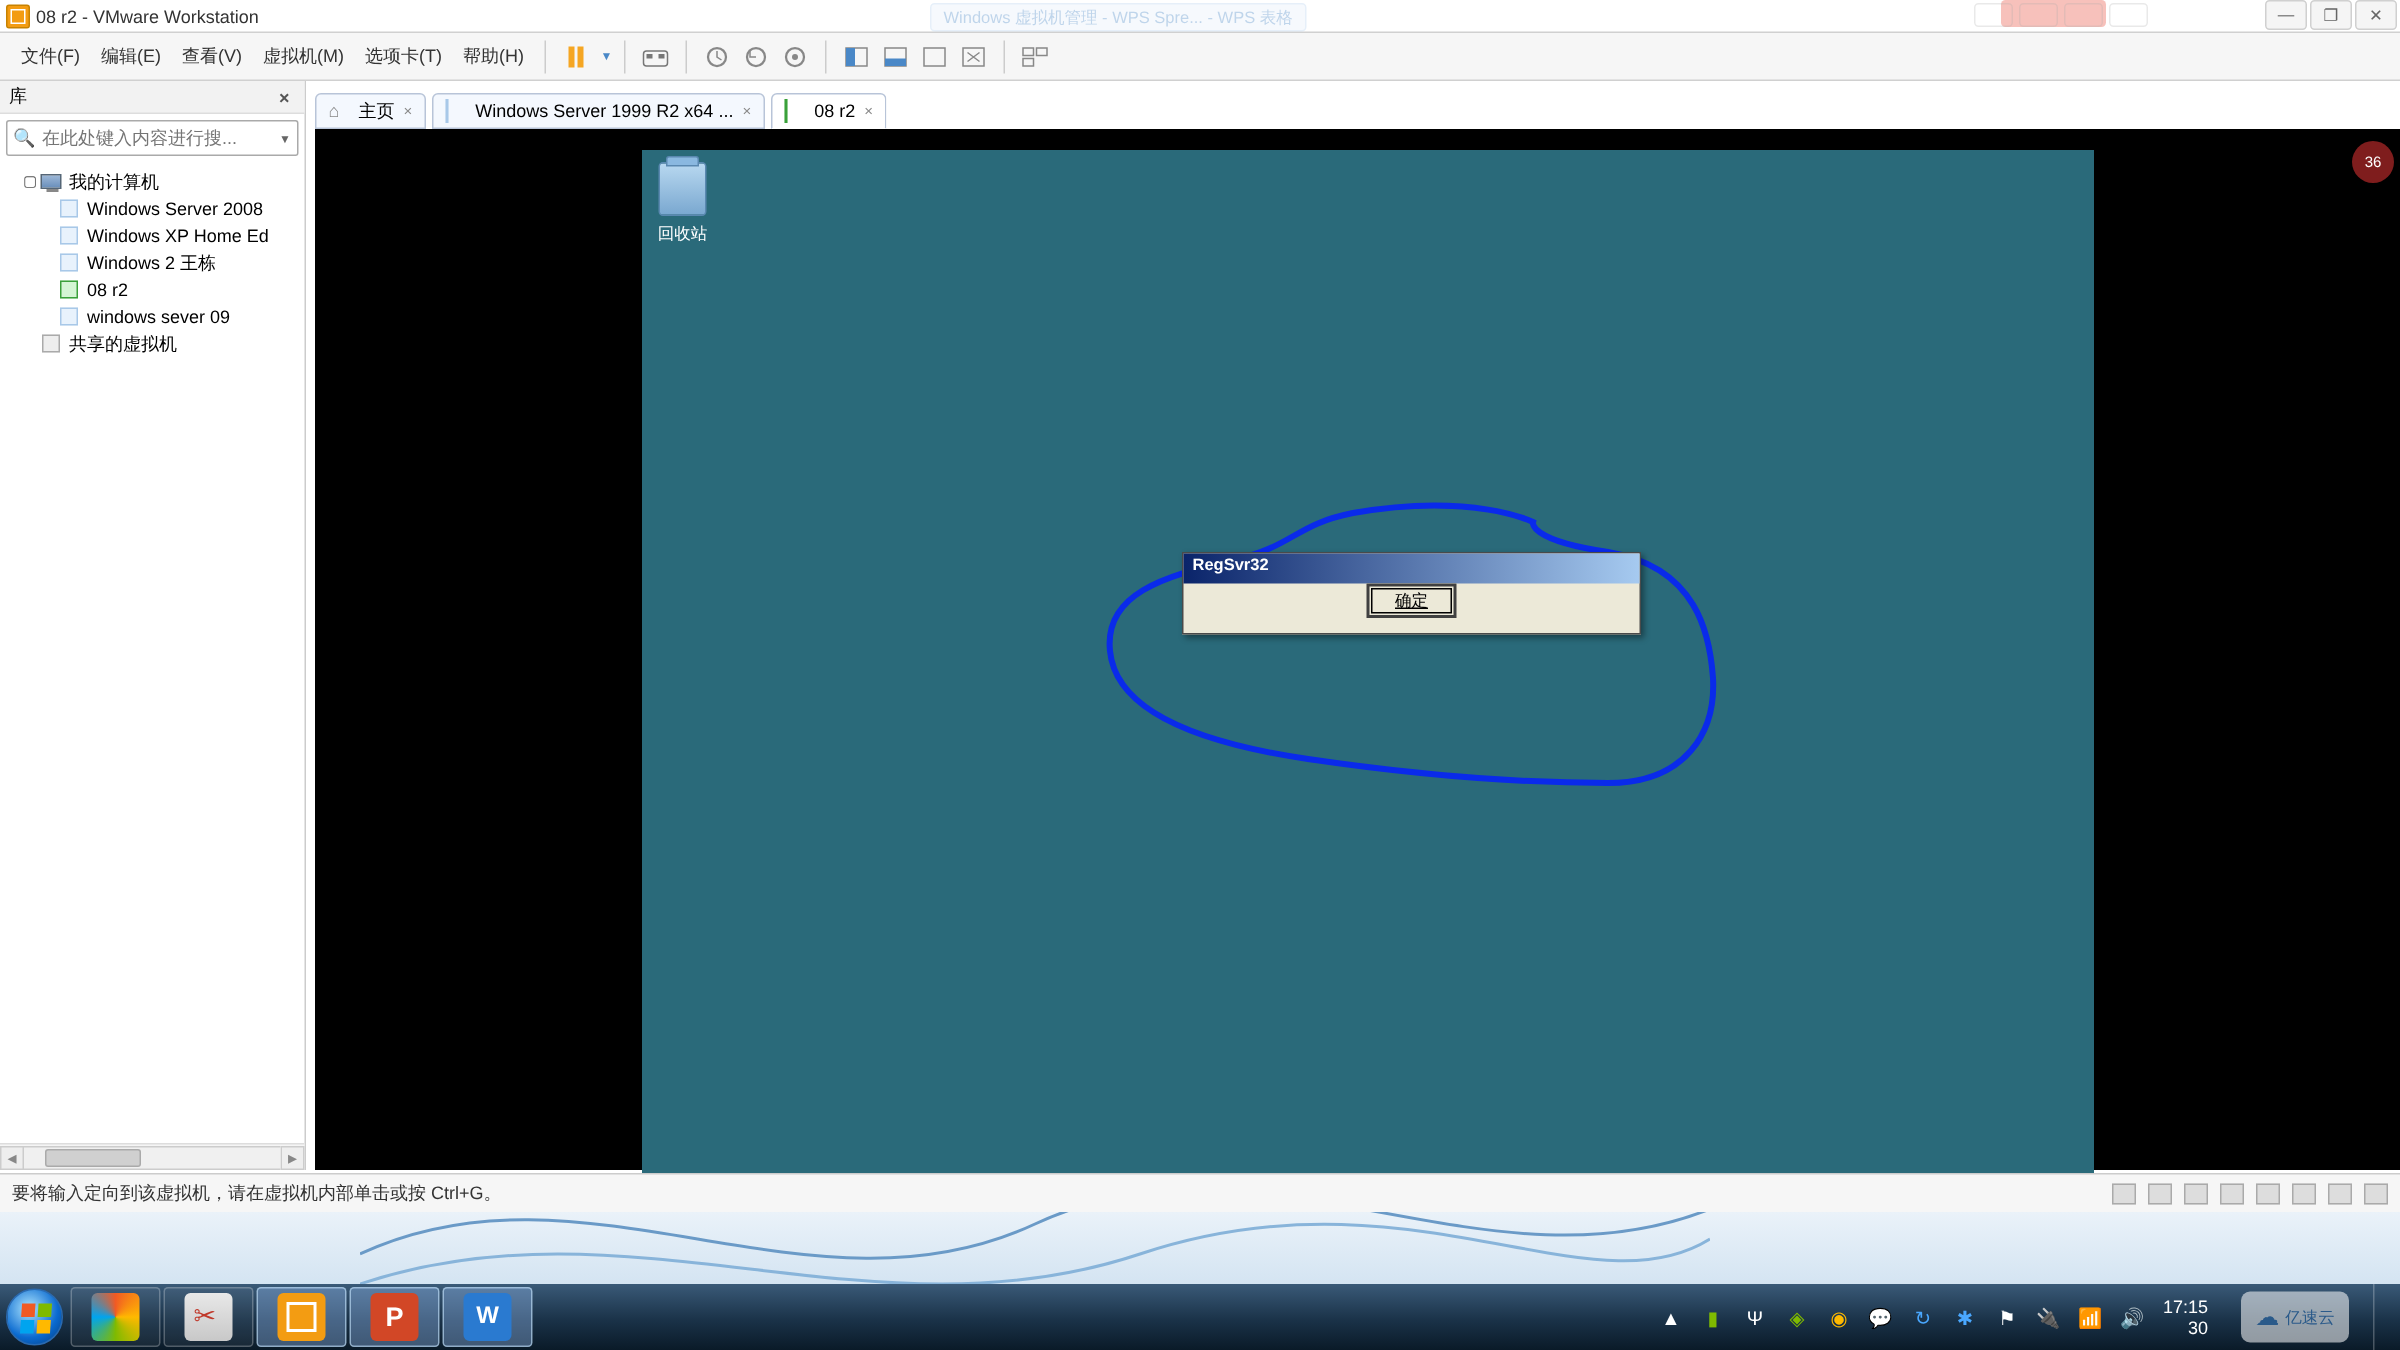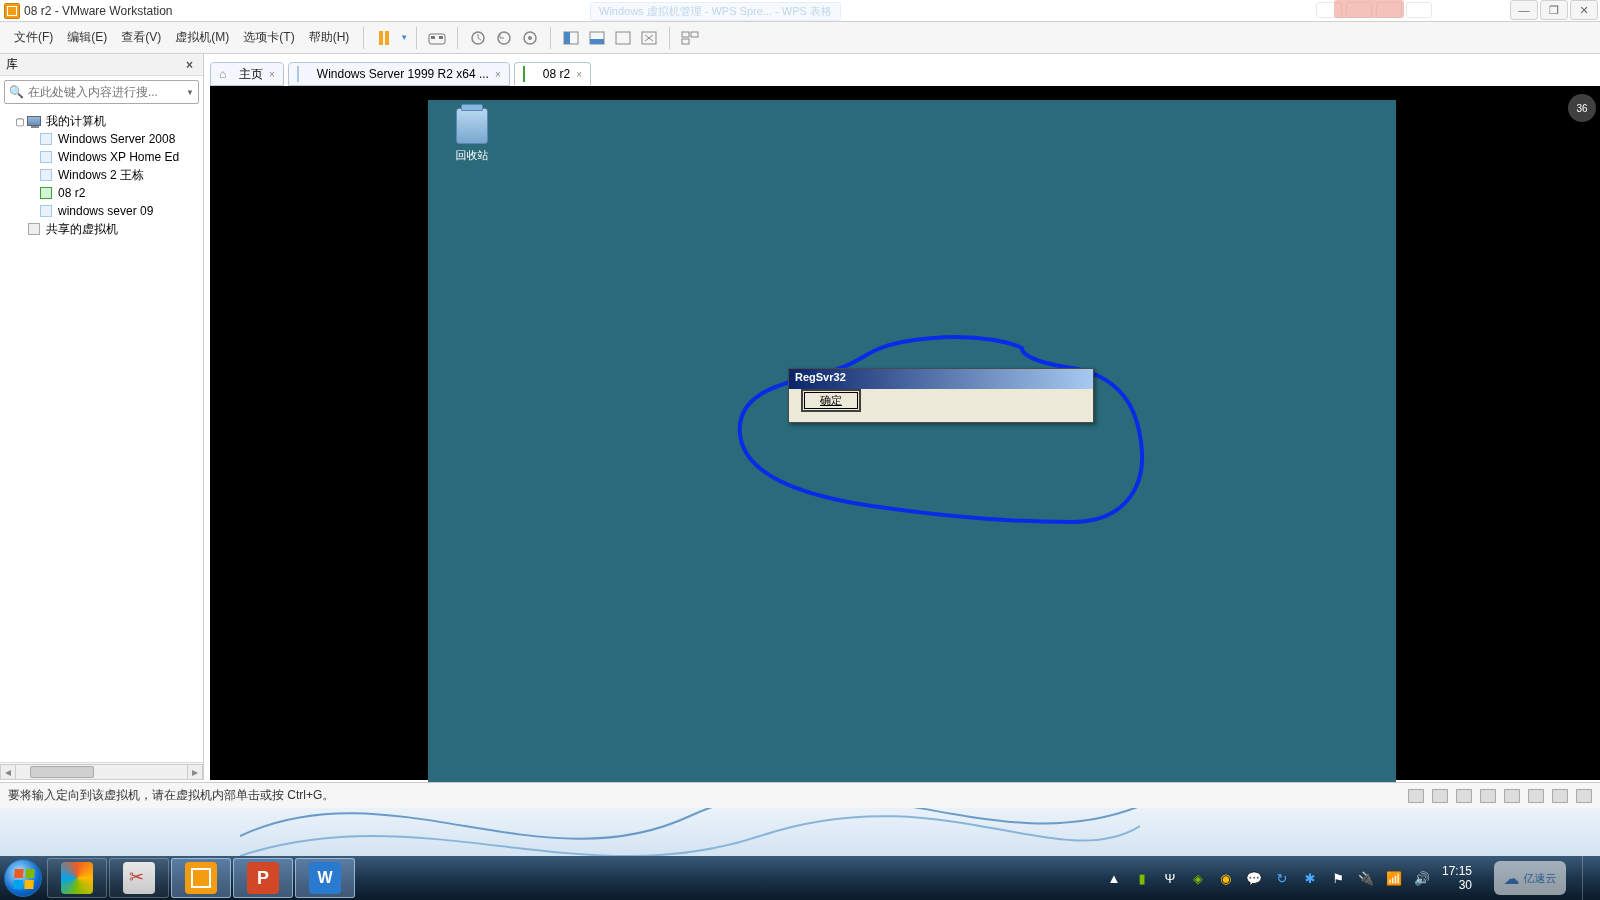--- a/index.html
+++ b/index.html
@@ -3,21 +3,21 @@
 <meta charset="utf-8">
 <style>
 * { box-sizing: border-box; margin: 0; padding: 0; user-select: none; }
 html, body { width: 1600px; height: 900px; overflow: hidden; font-family: "Microsoft YaHei", Tahoma, sans-serif; font-size: 12px; background: #fff; }
 
 
 .host-titlebar { position: absolute; top: 0; left: 0; right: 0; height: 22px; background: #fff; border-bottom: 1px solid #d0d0d0; display: flex; align-items: center; padding-left: 4px; }
 .host-titlebar .app-icon { width: 16px; height: 16px; background: #f39c12; border: 1px solid #c78200; border-radius: 2px; display: flex; align-items: center; justify-content: center; margin-right: 4px; }
 .host-titlebar .app-icon::after { content:""; width:8px; height:8px; border:1px solid #fff; }
 .host-titlebar .title { color: #333; text-align: center; }
-.host-titlebar .ghost-tabs { position: absolute; left: 590px; top: 0; height: 22px; display: flex; align-items: center; gap: 8px; opacity: 0.35; font-size: 11px; color:#4a88c7; }
+.host-titlebar .ghost-tabs { position: absolute; left: 620px; top: 0; height: 22px; display: flex; align-items: center; gap: 8px; opacity: 0.35; font-size: 11px; color:#4a88c7; }
 .host-titlebar .ghost-tab { background:#e8f0fa; border:1px solid #b8d4f0; padding:1px 8px; border-radius:3px; }
 .host-titlebar .win-controls { position: absolute; right: 2px; top: 0; display: flex; }
 .host-titlebar .win-btn { width: 28px; height: 20px; display:flex; align-items:center; justify-content:center; color:#666; font-size:11px; border:1px solid #d0d0d0; background:#f5f5f5; margin-left:2px; border-radius:3px;}
 .host-titlebar .ghost-controls { position:absolute; right:168px; top:2px; display:flex; gap:4px; opacity:0.25;}
 .host-titlebar .ghost-controls .gc{ width:26px; height:16px; border:1px solid #aaa; border-radius:3px;}
 .host-titlebar .red-label { position:absolute; left:1334px; top:0; width:70px; height:18px; background:#e84c3d; opacity:0.35; border-radius:3px;}
 
 
 .menubar { position:absolute; top:22px; left:0; right:0; height:32px; background:#f6f6f6; border-bottom:1px solid #d0d0d0; display:flex; align-items:center; padding-left:8px; gap:2px;}
 .menubar .menu-item { padding:2px 6px; color:#333; }
@@ -51,40 +51,40 @@
 .lib-scroll .sc-track{ flex:1; height:16px; border:1px solid #ccc; border-left:none; border-right:none; position:relative; background:#f0f0f0;}
 .lib-scroll .sc-thumb{ position:absolute; left:14px; width:64px; top:1px; bottom:1px; background:#d0d0d0; border:1px solid #aaa; border-radius:2px;}
 
 
 .tabstrip{ position:absolute; top:60px; left:210px; right:4px; height:26px; display:flex; align-items:flex-end;}
 .vm-tab{ height:24px; border:1px solid #b8c4d8; background:#f4f8fe; border-radius:4px 4px 0 0; display:flex; align-items:center; padding:0 8px; margin-right:4px; gap:6px;}
 .vm-tab.active{ background:#fff; border-bottom-color:#fff;}
 .vm-tab .tab-ic{ width:14px; height:14px;}
 .ic-home{ color:#888;}
 .vm-tab .tab-close{ color:#888; font-size:10px;}
-.badge360{ position:absolute; right:0; bottom:-36px; width:28px; height:28px; border-radius:50%; background:#404040; color:#fff; display:flex; align-items:center; justify-content:center; font-size:10px; z-index:5;}
+.badge360{ position:absolute; right:0; bottom:-36px; width:28px; height:28px; border-radius:50%; background:#7f1d1d; color:#fff; display:flex; align-items:center; justify-content:center; font-size:10px; z-index:5;}
 
 
 .vm-frame{ position:absolute; top:86px; left:210px; right:0; bottom:120px; background:#000;}
 .guest-desktop{ position:absolute; top:14px; left:218px; width:968px; height:730px; background:#2a6a7a;}
-.recycle{ position:absolute; top:8px; left:19px; width:50px; text-align:center; color:#fff; font-size:11px;}
+.recycle{ position:absolute; top:8px; left:2px; width:50px; text-align:center; color:#fff; font-size:11px;}
 .recycle .bin{ width:32px; height:36px; margin:0 auto 4px; background:linear-gradient(#b8d8f0,#7aa8d0); border:1px solid #5a88b0; border-radius:3px; position:relative;}
 .recycle .bin::before{content:""; position:absolute; top:-5px; left:4px; right:4px; height:5px; background:#8ab8e0; border:1px solid #5a88b0; border-radius:2px 2px 0 0;}
 
 
 .annotation{ position:absolute; top:234px; left:294px; width:450px; height:200px; pointer-events:none;}
 .annotation svg{ width:100%; height:100%;}
 
 
 .dlg{ position:absolute; top:268px; left:360px; width:306px; background:#ece9d8; border:1px solid #4a4a4a; box-shadow:2px 2px 4px rgba(0,0,0,0.4);}
 .dlg-title{ height:20px; background:linear-gradient(to right,#0a246a,#a6caf0); color:#fff; font-size:11px; font-weight:bold; padding:2px 6px;}
 .dlg-body{ padding:10px 12px; display:flex; align-items:flex-start; gap:10px; font-size:11px; color:#000;}
 .dlg-info-ic{ width:28px; height:28px; border-radius:50%; background:#3a7ac0; position:relative; flex-shrink:0;}
 .dlg-info-ic::after{ content:"i"; color:#fff; font-family:Georgia,serif; font-style:italic; font-weight:bold; font-size:18px; position:absolute; left:10px; top:1px;}
-.dlg-btns{ display:flex; justify-content:flex-start; padding:0 12px 10px;text-decoration:underline;}
+.dlg-btns{ display:flex; justify-content:center; padding:0 12px 10px;text-decoration:underline;}
 .dlg-btn{ min-width:60px; padding:2px 10px; font-size:11px; background:#ece9d8; border:2px solid #404040; outline:1px solid #000; outline-offset:-4px;}
 
 
 .guest-tray{ position:absolute; bottom:26px; right:6px; display:flex; gap:6px;}
 .guest-tray .gi{ width:16px; height:16px; border:1px solid #3a5a7a; background:#4a7a9a; border-radius:2px;}
 .guest-tray .gi.q{ border-radius:50%; background:#3a7ac0; color:#fff; font-size:10px; text-align:center; line-height:14px;}
 
 
 .guest-taskbar{ position:absolute; bottom:0; left:0; right:0; height:24px; background:linear-gradient(#e4e8ed,#c8d0d8); border-top:1px solid #9aaab8; display:flex; align-items:center; font-size:11px;}
 .guest-start{ height:22px; margin:1px 4px; padding:0 10px 0 4px; display:flex; align-items:center; gap:4px; border:1px solid #9ab; border-radius:3px; background:#dde4ec;}

